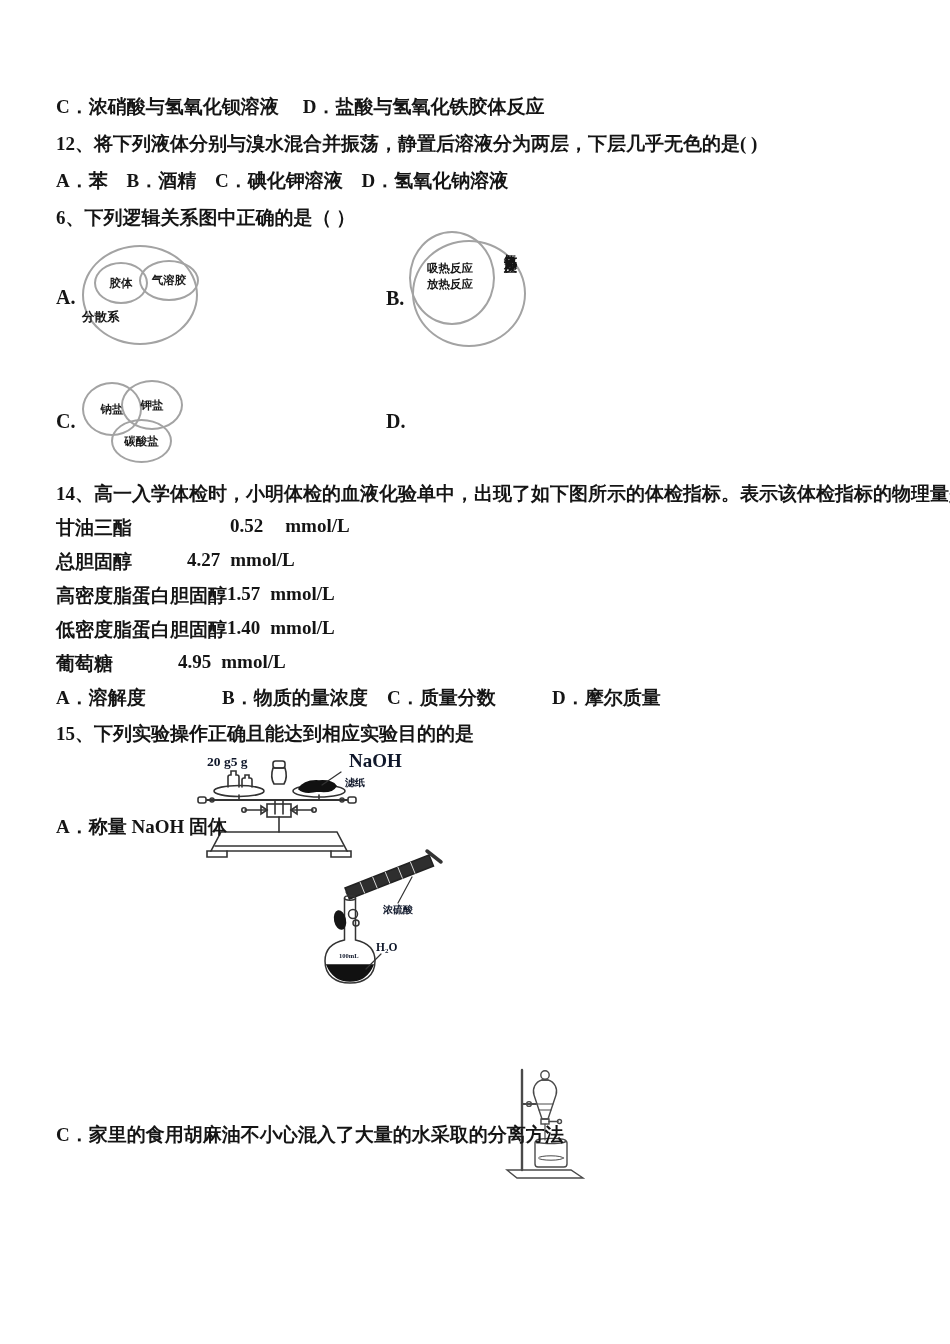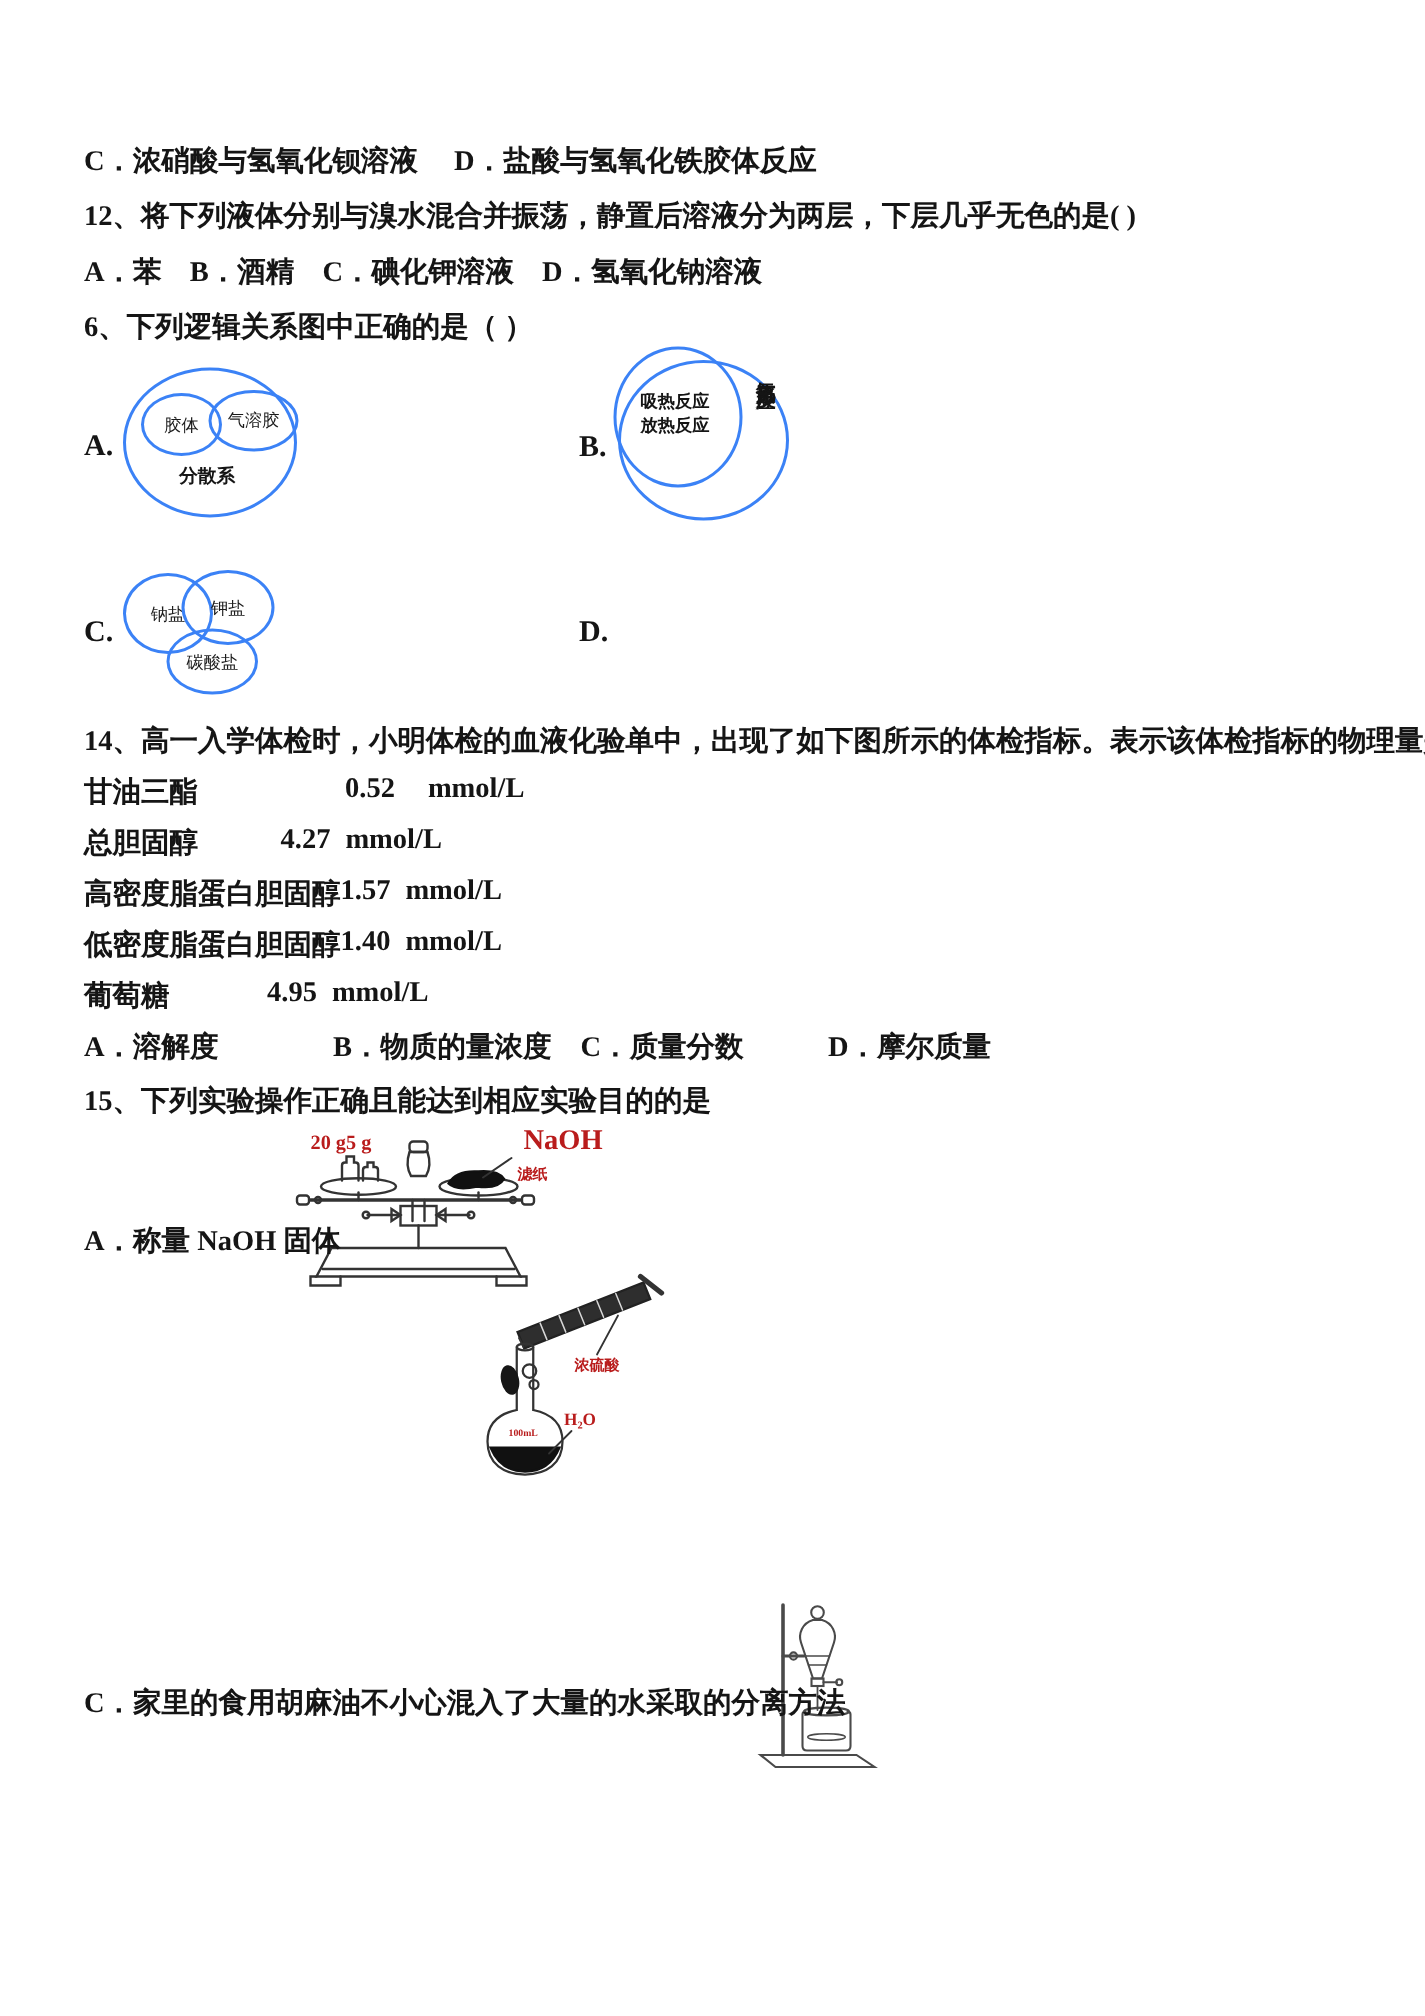--- a/index.html
+++ b/index.html
@@ -2,39 +2,39 @@
 <html><head>
 <meta charset="utf-8">
 <style>
   html,body{margin:0;padding:0;background:#fff;}
   .page{position:relative;width:950px;height:1344px;background:#ffffff;overflow:hidden;
         font-family:"Liberation Serif","DejaVu Serif",serif;color:#151515;margin-left:12px;}
   .line{position:absolute;left:44px;font-size:19px;font-weight:600;white-space:nowrap;height:26px;}
   .opt{margin-right:14px;}
   .vlabel{position:absolute;font-size:20px;font-weight:700;}
   .venn{position:absolute;}
-  .oval{position:absolute;border:2px solid #3b82f6;border-radius:50%;display:flex;
-        align-items:center;justify-content:center;font-size:11.5px;font-weight:400;
+  .oval{position:absolute;border:2px solid #a3a3a3;border-radius:50%;display:flex;
+        align-items:center;justify-content:center;font-size:11.5px;font-weight:700;
         color:#1a1a1a;white-space:nowrap;background:transparent;}
   .outerA{left:0;top:0;width:112px;height:96px;}
-  .vcap{position:absolute;text-align:center;font-size:12.5px;font-weight:700;}
+  .vcap{position:absolute;text-align:left;font-size:12.5px;font-weight:700;}
   .vB-text{position:absolute;left:1px;top:30px;width:82px;text-align:center;
            font-size:11.5px;font-weight:700;line-height:1.4;}
   .vB-vert{position:absolute;right:9px;top:14px;writing-mode:vertical-rl;text-orientation:upright;
            font-size:13px;font-weight:700;letter-spacing:1px;}
   .vennD{position:absolute;border:2px solid #3d3d3d;border-radius:50%;overflow:hidden;}
   .vD-v{position:absolute;left:50%;top:0;bottom:0;width:1.5px;background:#3d3d3d;}
   .vD-h{position:absolute;top:50%;left:0;right:0;height:1.5px;background:#3d3d3d;}
   .vD-cell{position:absolute;transform:translate(-50%,-50%);font-size:11.5px;font-weight:700;white-space:nowrap;}
   .ind-row{position:absolute;left:44px;display:flex;font-size:19px;font-weight:600;white-space:nowrap;}
   .ind-name{display:inline-block;}
   .ind-val{font-weight:700;}
   .ind-unit{font-weight:700;}
   .fig{position:absolute;}
-  .flabel{position:absolute;white-space:nowrap;color:#b91c1c;font-weight:600;}
+  .flabel{position:absolute;white-space:nowrap;color:#0f172a;font-weight:600;}
   .absopt{position:absolute;top:0;}
 </style>
 </head>
 <body>
 
 <div class="page">
 
   <div class="line" style="top:94px">
     <span>C．浓硝酸与氢氧化钡溶液</span><span style="margin-left:24px">D．盐酸与氢氧化铁胶体反应</span>
   </div>

